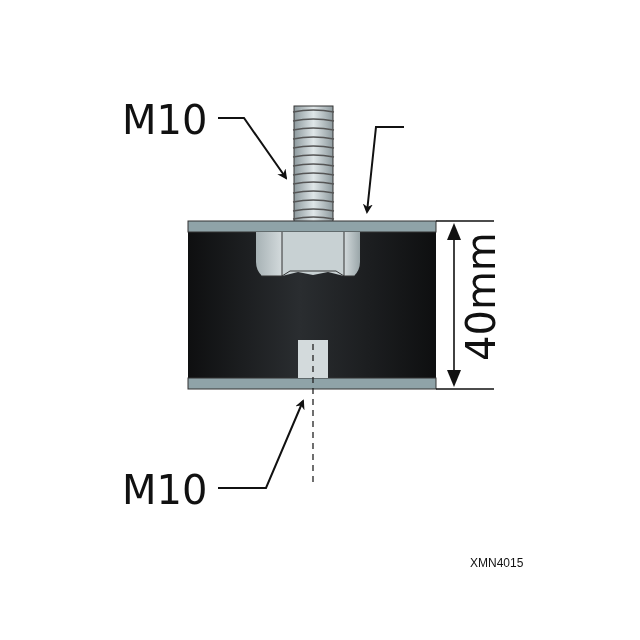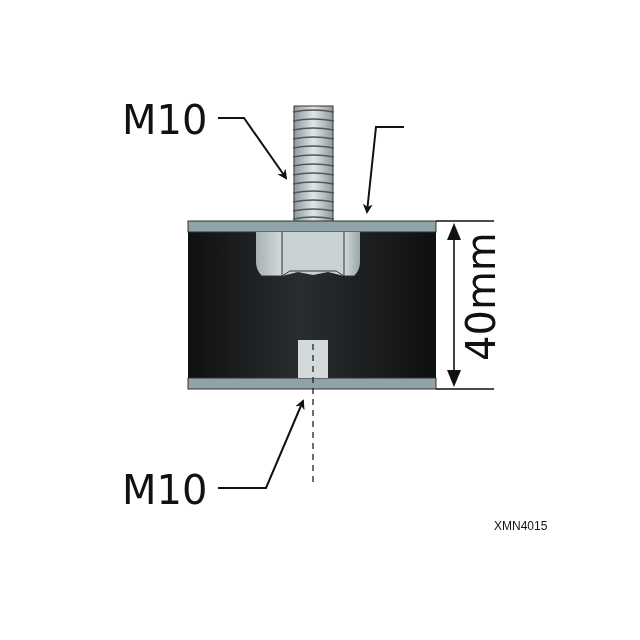--- a/index.html
+++ b/index.html
@@ -90,14 +90,14 @@
       <line x1="436" y1="389" x2="494" y2="389"></line>
       <line x1="454" y1="232" x2="454" y2="378"></line>
     </g>
     <path d="M454,223 L447,240 L461,240 Z" fill="#111"></path>
     <path d="M454,387 L447,370 L461,370 Z" fill="#111"></path>
   </svg>
 
   <div class="lbl big" style="left:122px; top:100px;">M10</div>
   <div class="lbl big rot" style="left:426px; top:286px; width:110px; text-align:center;">40mm</div>
   <div class="lbl big" style="left:122px; top:470px;">M10</div>
-  <div class="lbl code" style="left:470px; top:520px;margin-left:24px;">XMN4015</div>
+  <div class="lbl code" style="left:470px; top:557px;">XMN4015</div>
 </div>
 
 </body></html>

